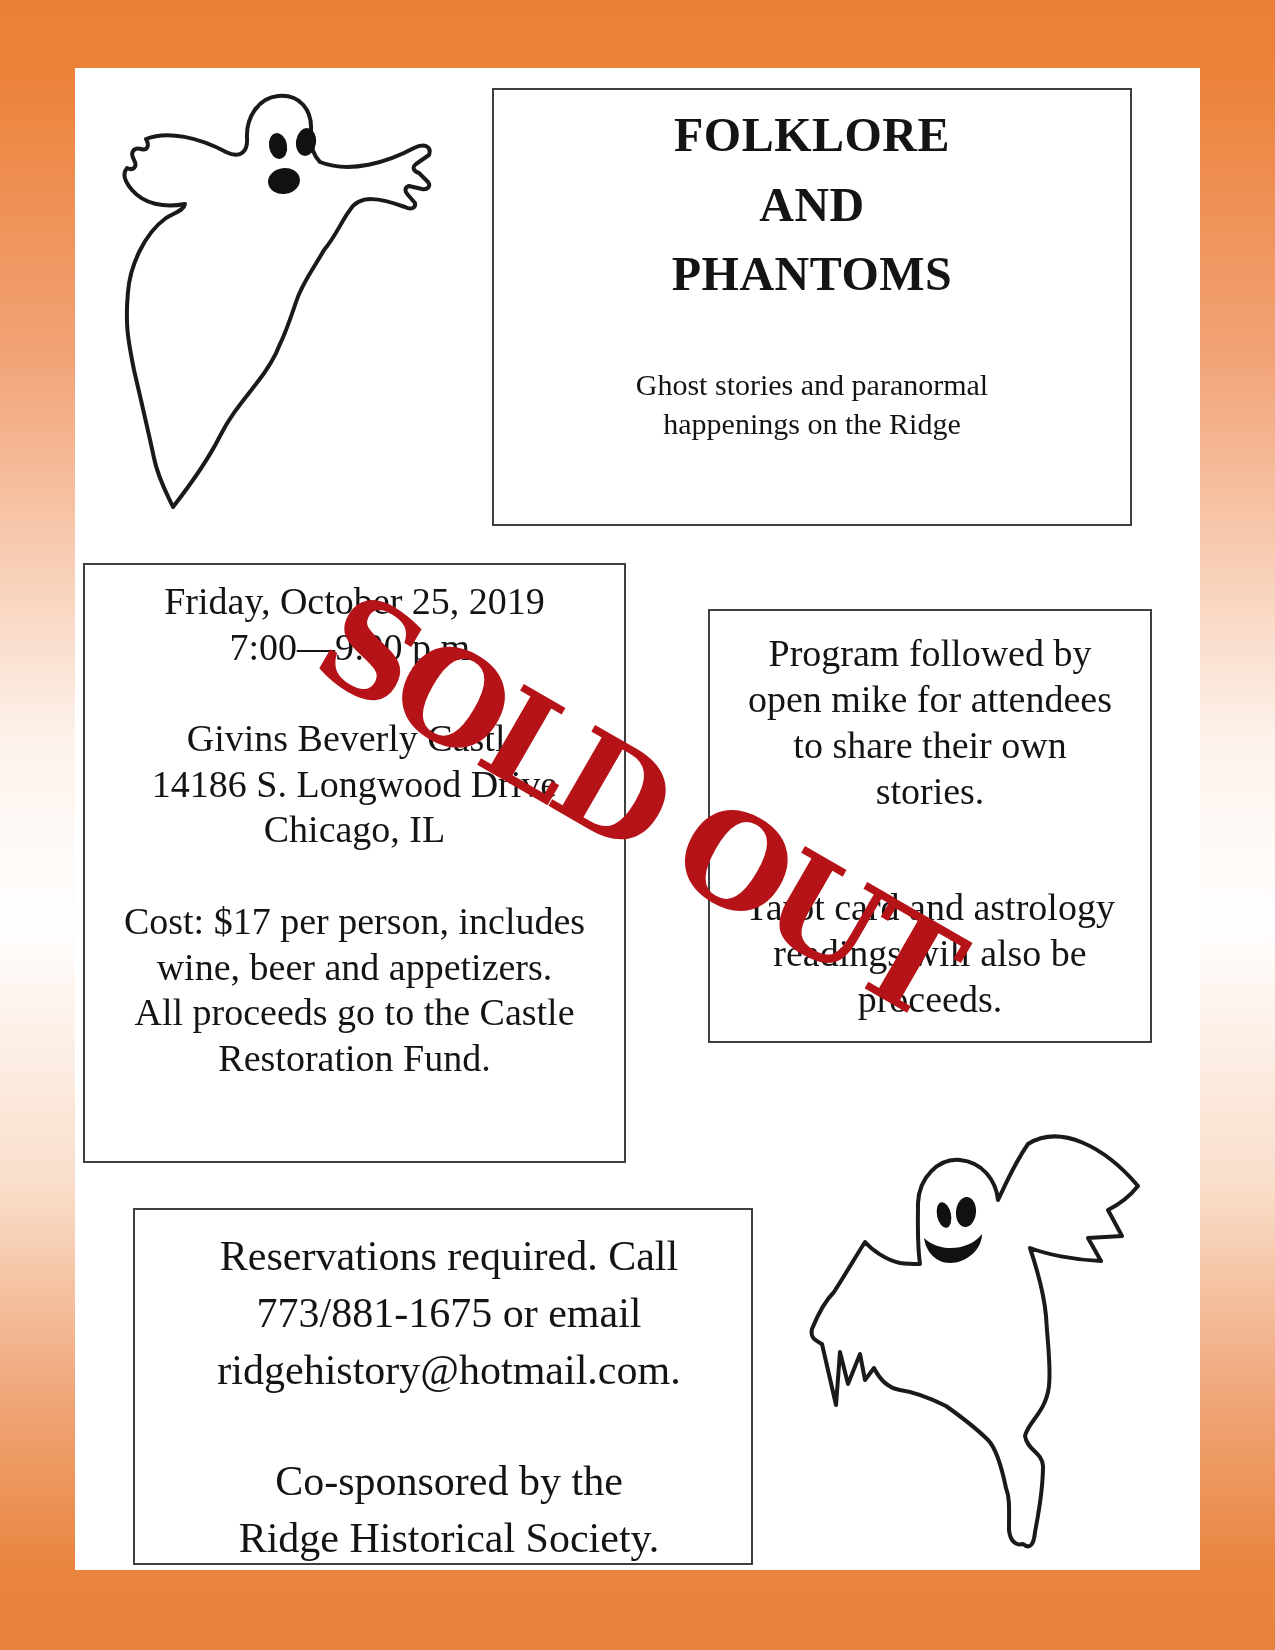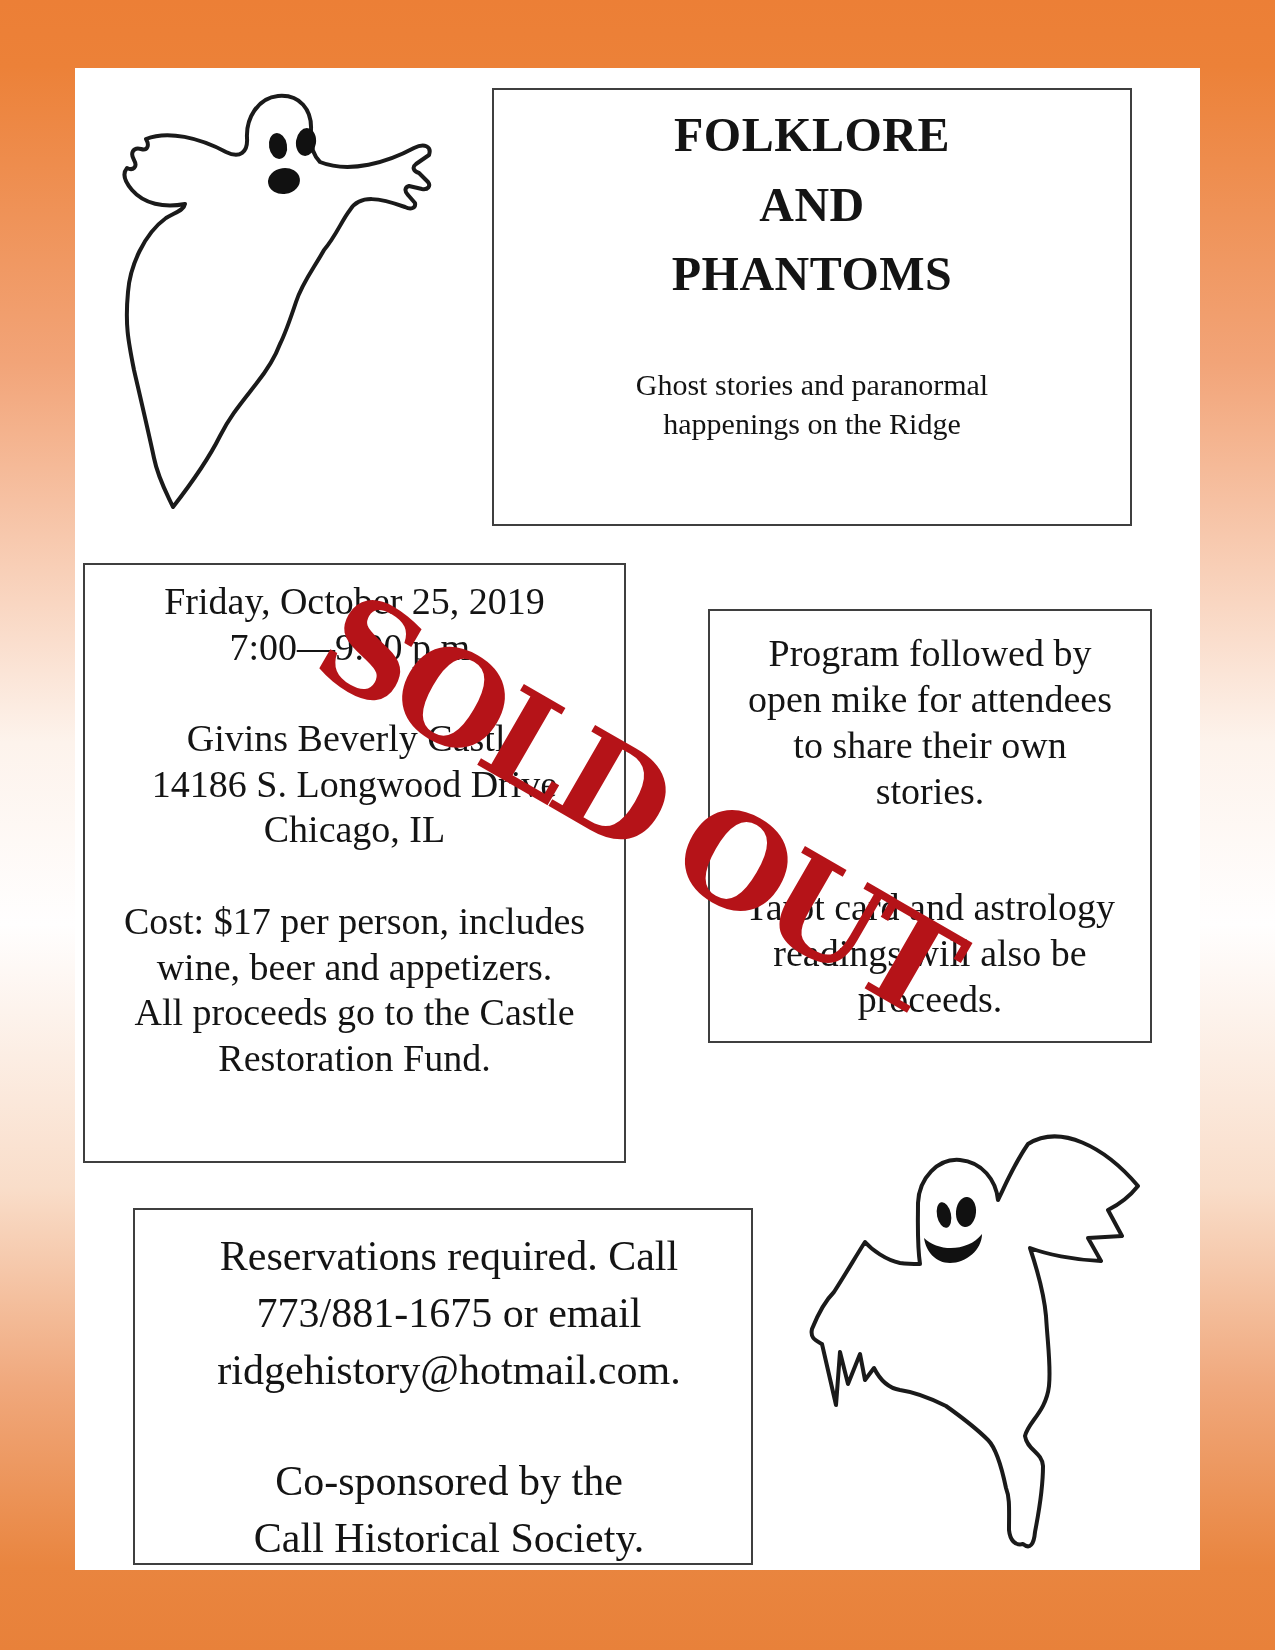--- a/index.html
+++ b/index.html
@@ -120,21 +120,21 @@
     <p class="lines para">Tarot card and astrology
 readings will also be
 proceeds.</p>
   </div>
 
   <div class="box reservations-box">
     <p class="lines para">Reservations required. Call
 773/881-1675 or email
 ridgehistory@hotmail.com.</p>
     <p class="lines para">Co-sponsored by the
-Call Historical Society.</p>
+Ridge Historical Society.</p>
   </div>
 
   <div class="ghost ghost-bottom-right">
     <svg width="410" height="460" viewBox="0 0 410 460" xmlns="http://www.w3.org/2000/svg">
       <path fill="#ffffff" stroke="#1a1a1a" stroke-width="4" stroke-linejoin="round" stroke-linecap="round" d="
         M 192,60
         C 214,62 228,80 230,100
         C 236,88 246,64 260,44
         C 292,24 336,46 370,86
         C 362,96 352,104 340,110

